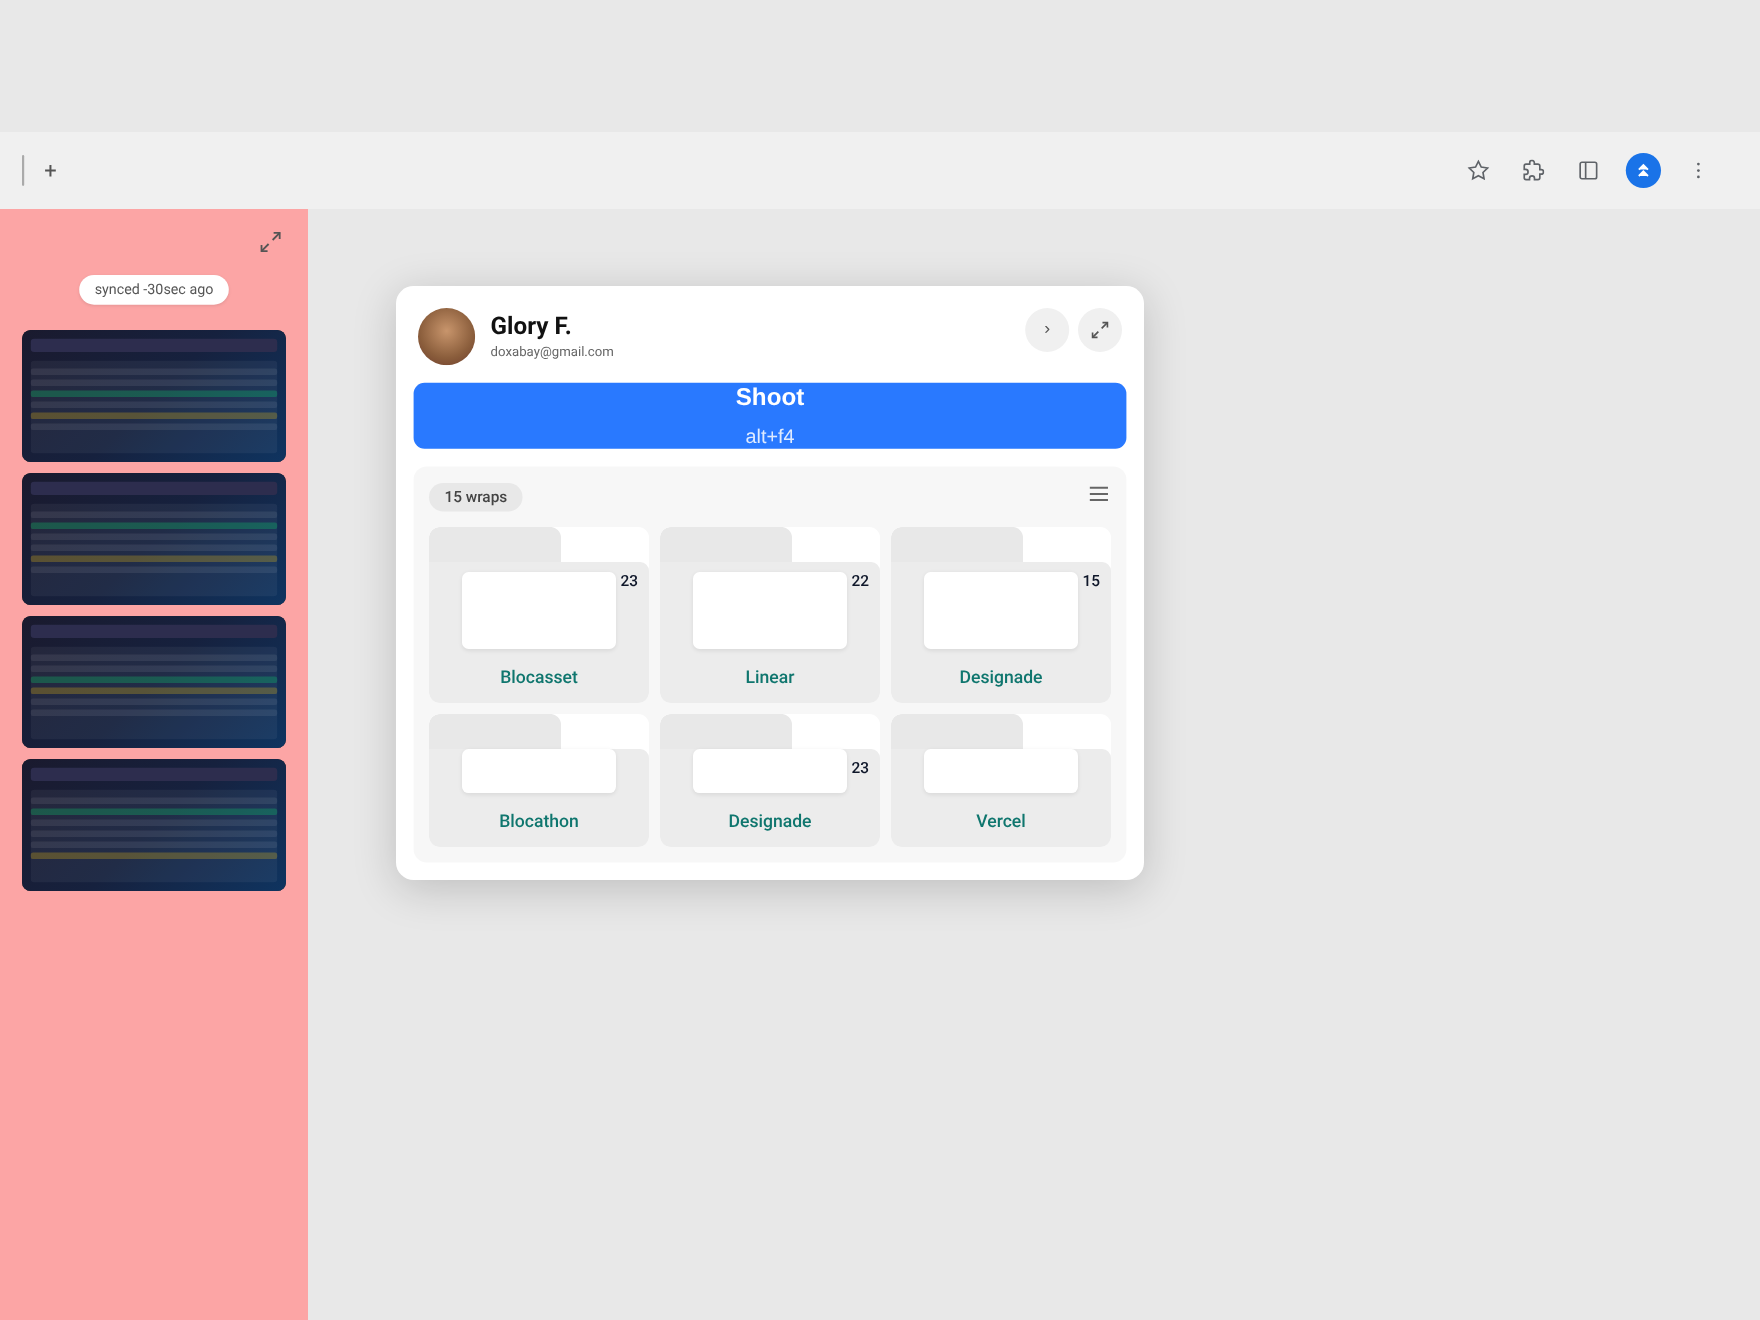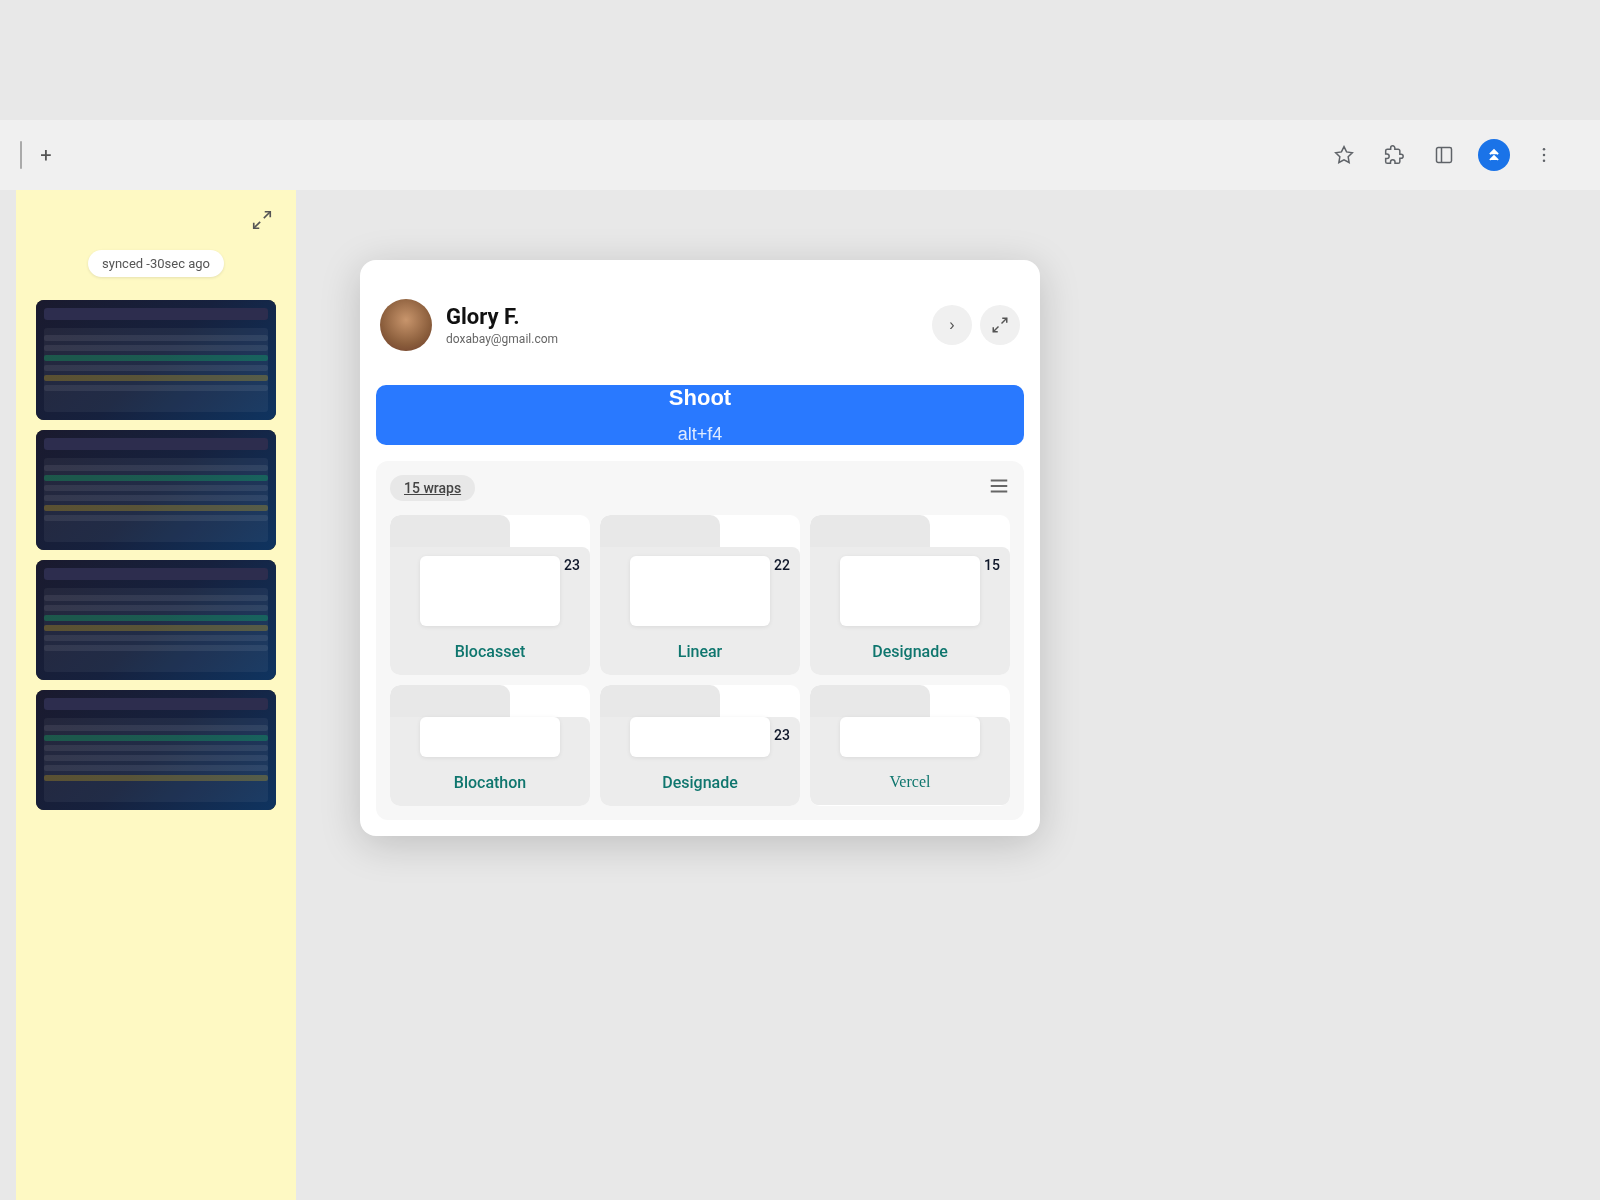--- a/index.html
+++ b/index.html
@@ -80,24 +80,24 @@
 
     .browser-icon.active {
       background: #1a73e8;
       color: white;
     }
 
     
     .left-panel {
       position: absolute;
       top: 190px;
-      left: 16px;
+      left: 0;
       width: 280px;
       bottom: 0;
-      background: #fef9c3;
+      background: #fca5a5;
       overflow: hidden;
     }
 
     .left-panel-header {
       position: absolute;
       top: 0;
       right: 16px;
       padding-top: 12px;
     }
 
@@ -211,24 +211,23 @@
       width: 680px;
       background: white;
       border-radius: 16px;
       box-shadow: 0 8px 40px rgba(0,0,0,0.18);
       overflow: hidden;
     }
 
     
     .user-header {
       display: flex;
-      align-items: center;
+      align-items: flex-start;
       justify-content: space-between;
-      padding: 20px 20px 34px 20px;
-      margin-top: 19px;
+      padding: 20px 20px 16px 20px;
     }
 
     .user-info {
       display: flex;
       align-items: center;
       gap: 14px;
     }
 
     .avatar {
       width: 52px;
@@ -319,21 +318,20 @@
       margin-bottom: 14px;
     }
 
     .wraps-badge {
       background: #e8e8e8;
       border-radius: 20px;
       padding: 5px 14px;
       font-size: 14px;
       color: #444;
       font-weight: 500;
-      text-decoration: underline;
     }
 
     .wraps-list-icon {
       color: #666;
       font-size: 18px;
       cursor: pointer;
     }
 
     .wraps-grid {
       display: grid;
@@ -580,21 +578,21 @@
         </div>
       </div>
       <div class="wrap-folder" style="min-height:100px;">
         <div class="folder-tab"></div>
         <div class="folder-body" style="min-height:68px;">
           <span class="folder-count">23</span>
           <div class="folder-paper" style="height:40px;"></div>
           <div class="folder-name">Designade</div>
         </div>
       </div>
-      <div class="wrap-folder" style="min-height:100px;font-family:Liberation Serif, serif;">
+      <div class="wrap-folder" style="min-height:100px;">
         <div class="folder-tab"></div>
         <div class="folder-body" style="min-height:68px;">
           <div class="folder-paper" style="height:40px;"></div>
           <div class="folder-name">Vercel</div>
         </div>
       </div>
     </div>
   </div>
 </div>
 

